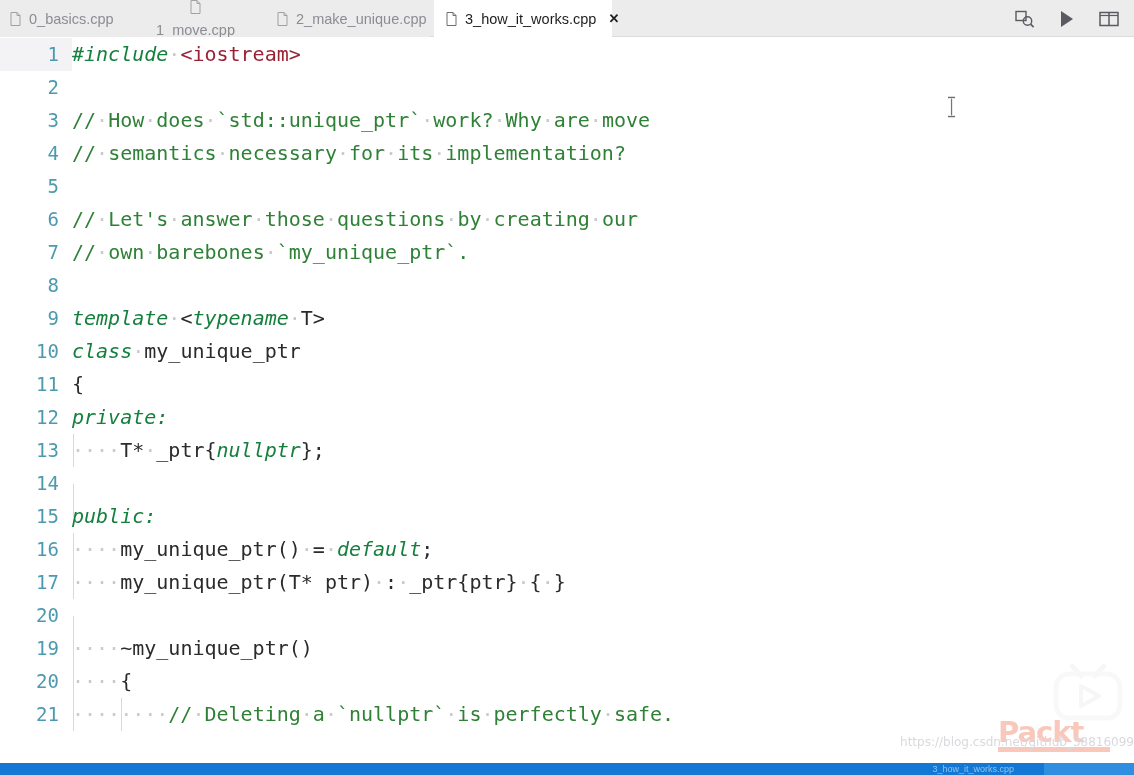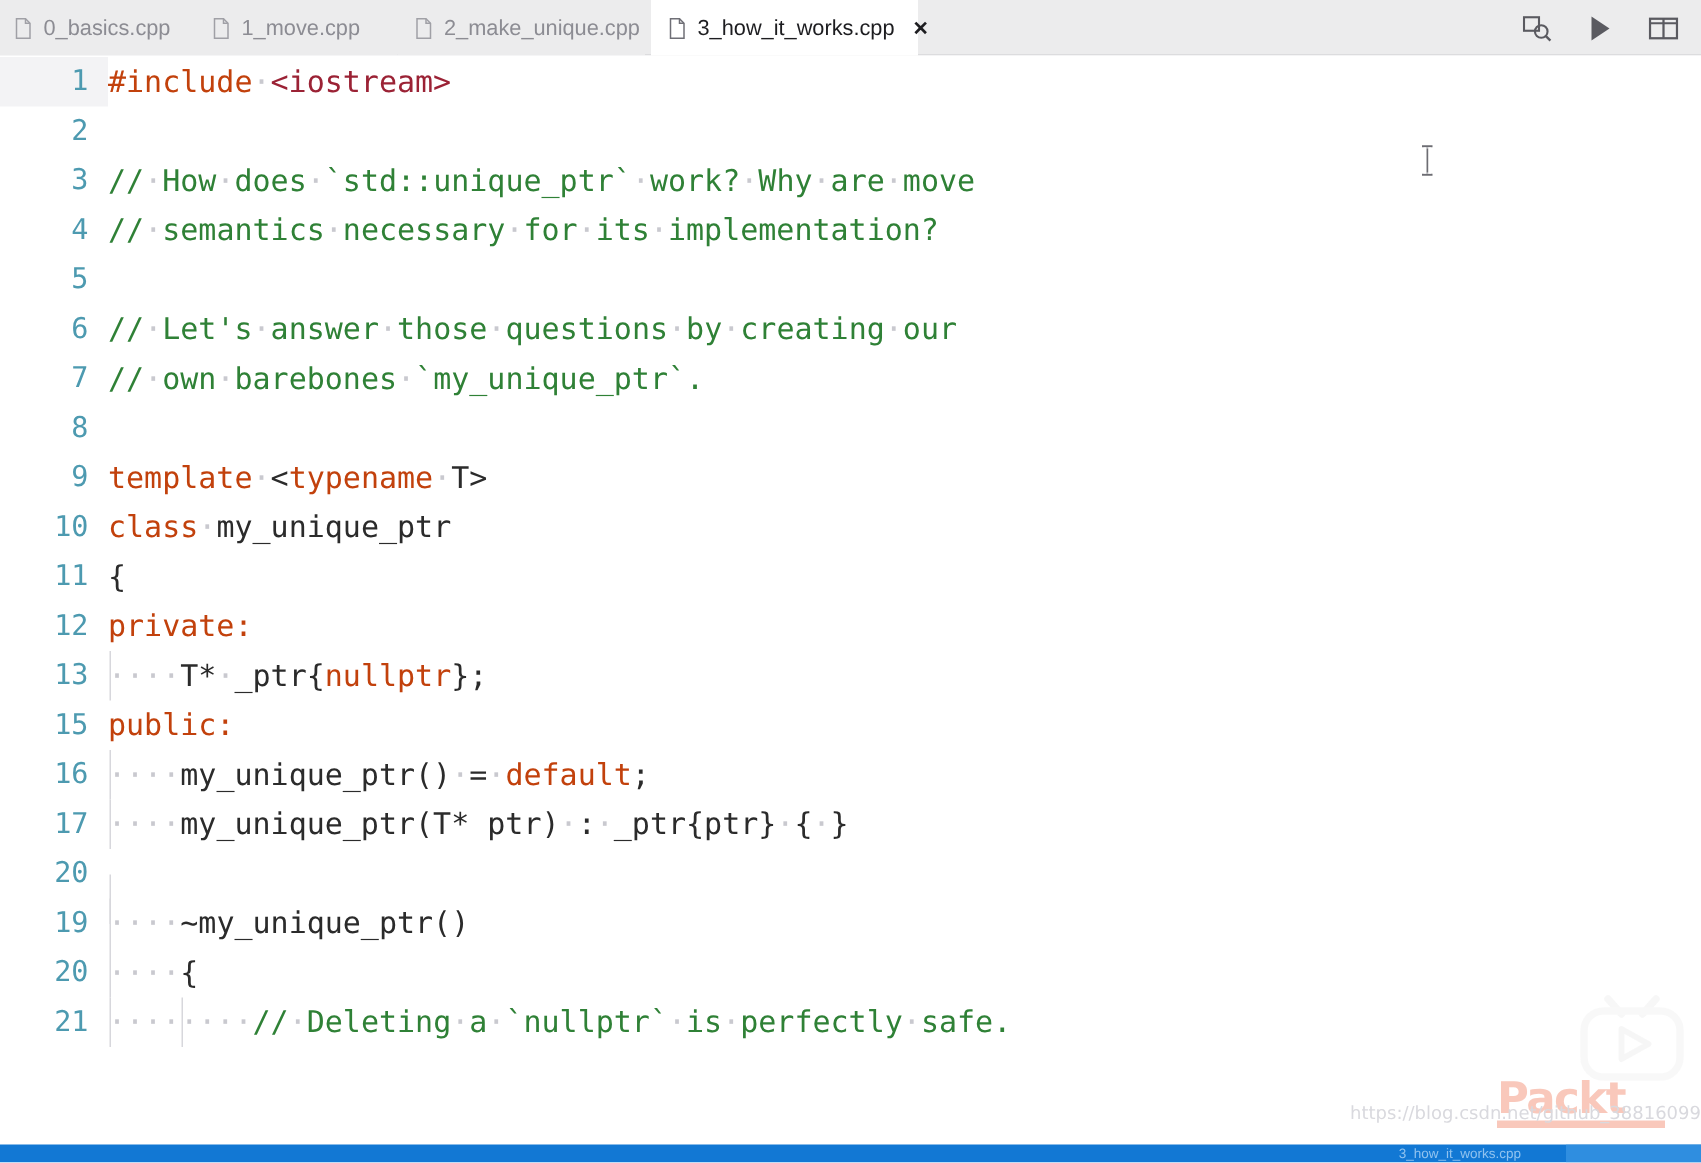--- a/index.html
+++ b/index.html
@@ -80,21 +80,21 @@
   .tab-close {
     font-size: 13px;
     font-weight: bold;
     color: #1d1d20;
     margin-left: 4px;
     line-height: 1;
   }
 
   
   .tab.t0 { width: 130px; }
-  .tab.t1 { width: 135px; }
+  .tab.t1 { width: 135px; flex-direction: column; }
   .tab.t2 { width: 165px; }
   .tab.t3 { width: 178px; }
 
   .tab-gap { width: 4px; background: #ececed; }
 
   
   .toolbar {
     position: absolute;
     right: 14px;
     top: 7px;
@@ -158,21 +158,21 @@
     position: absolute;
     top: 0;
     width: 1px;
     height: 33px;
     background: #d7d7dc;
   }
   .g1 { left: 1px; }
   .g2 { left: 49px; }
 
   
-  .kw   { color: #c2410c; }      
+  .kw   { color: #15803d; font-style: italic; }      
   .str  { color: #9b2235; }      
   .cmt  { color: #2f8136; }      
   .pl   { color: #2b2b2b; }      
   .ws   { color: #c9c9cf; }      
 
   
   .ibeam {
     position: absolute;
     left: 947px;
     top: 59px;
@@ -341,20 +341,21 @@
       <div class="line"><div class="ln-cell">4</div><div class="code-cell"><span class="cmt">//</span><span class="ws">·</span><span class="cmt">semantics</span><span class="ws">·</span><span class="cmt">necessary</span><span class="ws">·</span><span class="cmt">for</span><span class="ws">·</span><span class="cmt">its</span><span class="ws">·</span><span class="cmt">implementation?</span></div></div>
       <div class="line"><div class="ln-cell">5</div><div class="code-cell"></div></div>
       <div class="line"><div class="ln-cell">6</div><div class="code-cell"><span class="cmt">//</span><span class="ws">·</span><span class="cmt">Let's</span><span class="ws">·</span><span class="cmt">answer</span><span class="ws">·</span><span class="cmt">those</span><span class="ws">·</span><span class="cmt">questions</span><span class="ws">·</span><span class="cmt">by</span><span class="ws">·</span><span class="cmt">creating</span><span class="ws">·</span><span class="cmt">our</span></div></div>
       <div class="line"><div class="ln-cell">7</div><div class="code-cell"><span class="cmt">//</span><span class="ws">·</span><span class="cmt">own</span><span class="ws">·</span><span class="cmt">barebones</span><span class="ws">·</span><span class="cmt">`my_unique_ptr`.</span></div></div>
       <div class="line"><div class="ln-cell">8</div><div class="code-cell"></div></div>
       <div class="line"><div class="ln-cell">9</div><div class="code-cell"><span class="kw">template</span><span class="ws">·</span><span class="pl">&lt;</span><span class="kw">typename</span><span class="ws">·</span><span class="pl">T&gt;</span></div></div>
       <div class="line"><div class="ln-cell">10</div><div class="code-cell"><span class="kw">class</span><span class="ws">·</span><span class="pl">my_unique_ptr</span></div></div>
       <div class="line"><div class="ln-cell">11</div><div class="code-cell"><span class="pl">{</span></div></div>
       <div class="line"><div class="ln-cell">12</div><div class="code-cell"><span class="kw">private:</span></div></div>
       <div class="line"><div class="ln-cell">13</div><div class="code-cell"><span class="guide g1"></span><span class="ws">····</span><span class="pl">T*</span><span class="ws">·</span><span class="pl">_ptr{</span><span class="kw">nullptr</span><span class="pl">};</span></div></div>
+      <div class="line"><div class="ln-cell">14</div><div class="code-cell"><span class="guide g1"></span></div></div>
       <div class="line"><div class="ln-cell">15</div><div class="code-cell"><span class="kw">public:</span></div></div>
       <div class="line"><div class="ln-cell">16</div><div class="code-cell"><span class="guide g1"></span><span class="ws">····</span><span class="pl">my_unique_ptr()</span><span class="ws">·</span><span class="pl">=</span><span class="ws">·</span><span class="kw">default</span><span class="pl">;</span></div></div>
       <div class="line"><div class="ln-cell">17</div><div class="code-cell"><span class="guide g1"></span><span class="ws">····</span><span class="pl">my_unique_ptr(T*</span><span class="pl"> </span><span class="pl">ptr)</span><span class="ws">·</span><span class="pl">:</span><span class="ws">·</span><span class="pl">_ptr{ptr}</span><span class="ws">·</span><span class="pl">{</span><span class="ws">·</span><span class="pl">}</span></div></div>
       <div class="line"><div class="ln-cell">20</div><div class="code-cell"><span class="guide g1"></span></div></div>
       <div class="line"><div class="ln-cell">19</div><div class="code-cell"><span class="guide g1"></span><span class="ws">····</span><span class="pl">~my_unique_ptr()</span></div></div>
       <div class="line"><div class="ln-cell">20</div><div class="code-cell"><span class="guide g1"></span><span class="ws">····</span><span class="pl">{</span></div></div>
       <div class="line"><div class="ln-cell">21</div><div class="code-cell"><span class="guide g1"></span><span class="guide g2"></span><span class="ws">········</span><span class="cmt">//</span><span class="ws">·</span><span class="cmt">Deleting</span><span class="ws">·</span><span class="cmt">a</span><span class="ws">·</span><span class="cmt">`nullptr`</span><span class="ws">·</span><span class="cmt">is</span><span class="ws">·</span><span class="cmt">perfectly</span><span class="ws">·</span><span class="cmt">safe.</span></div></div>
     </div>
 
   <span class="ibeam">

